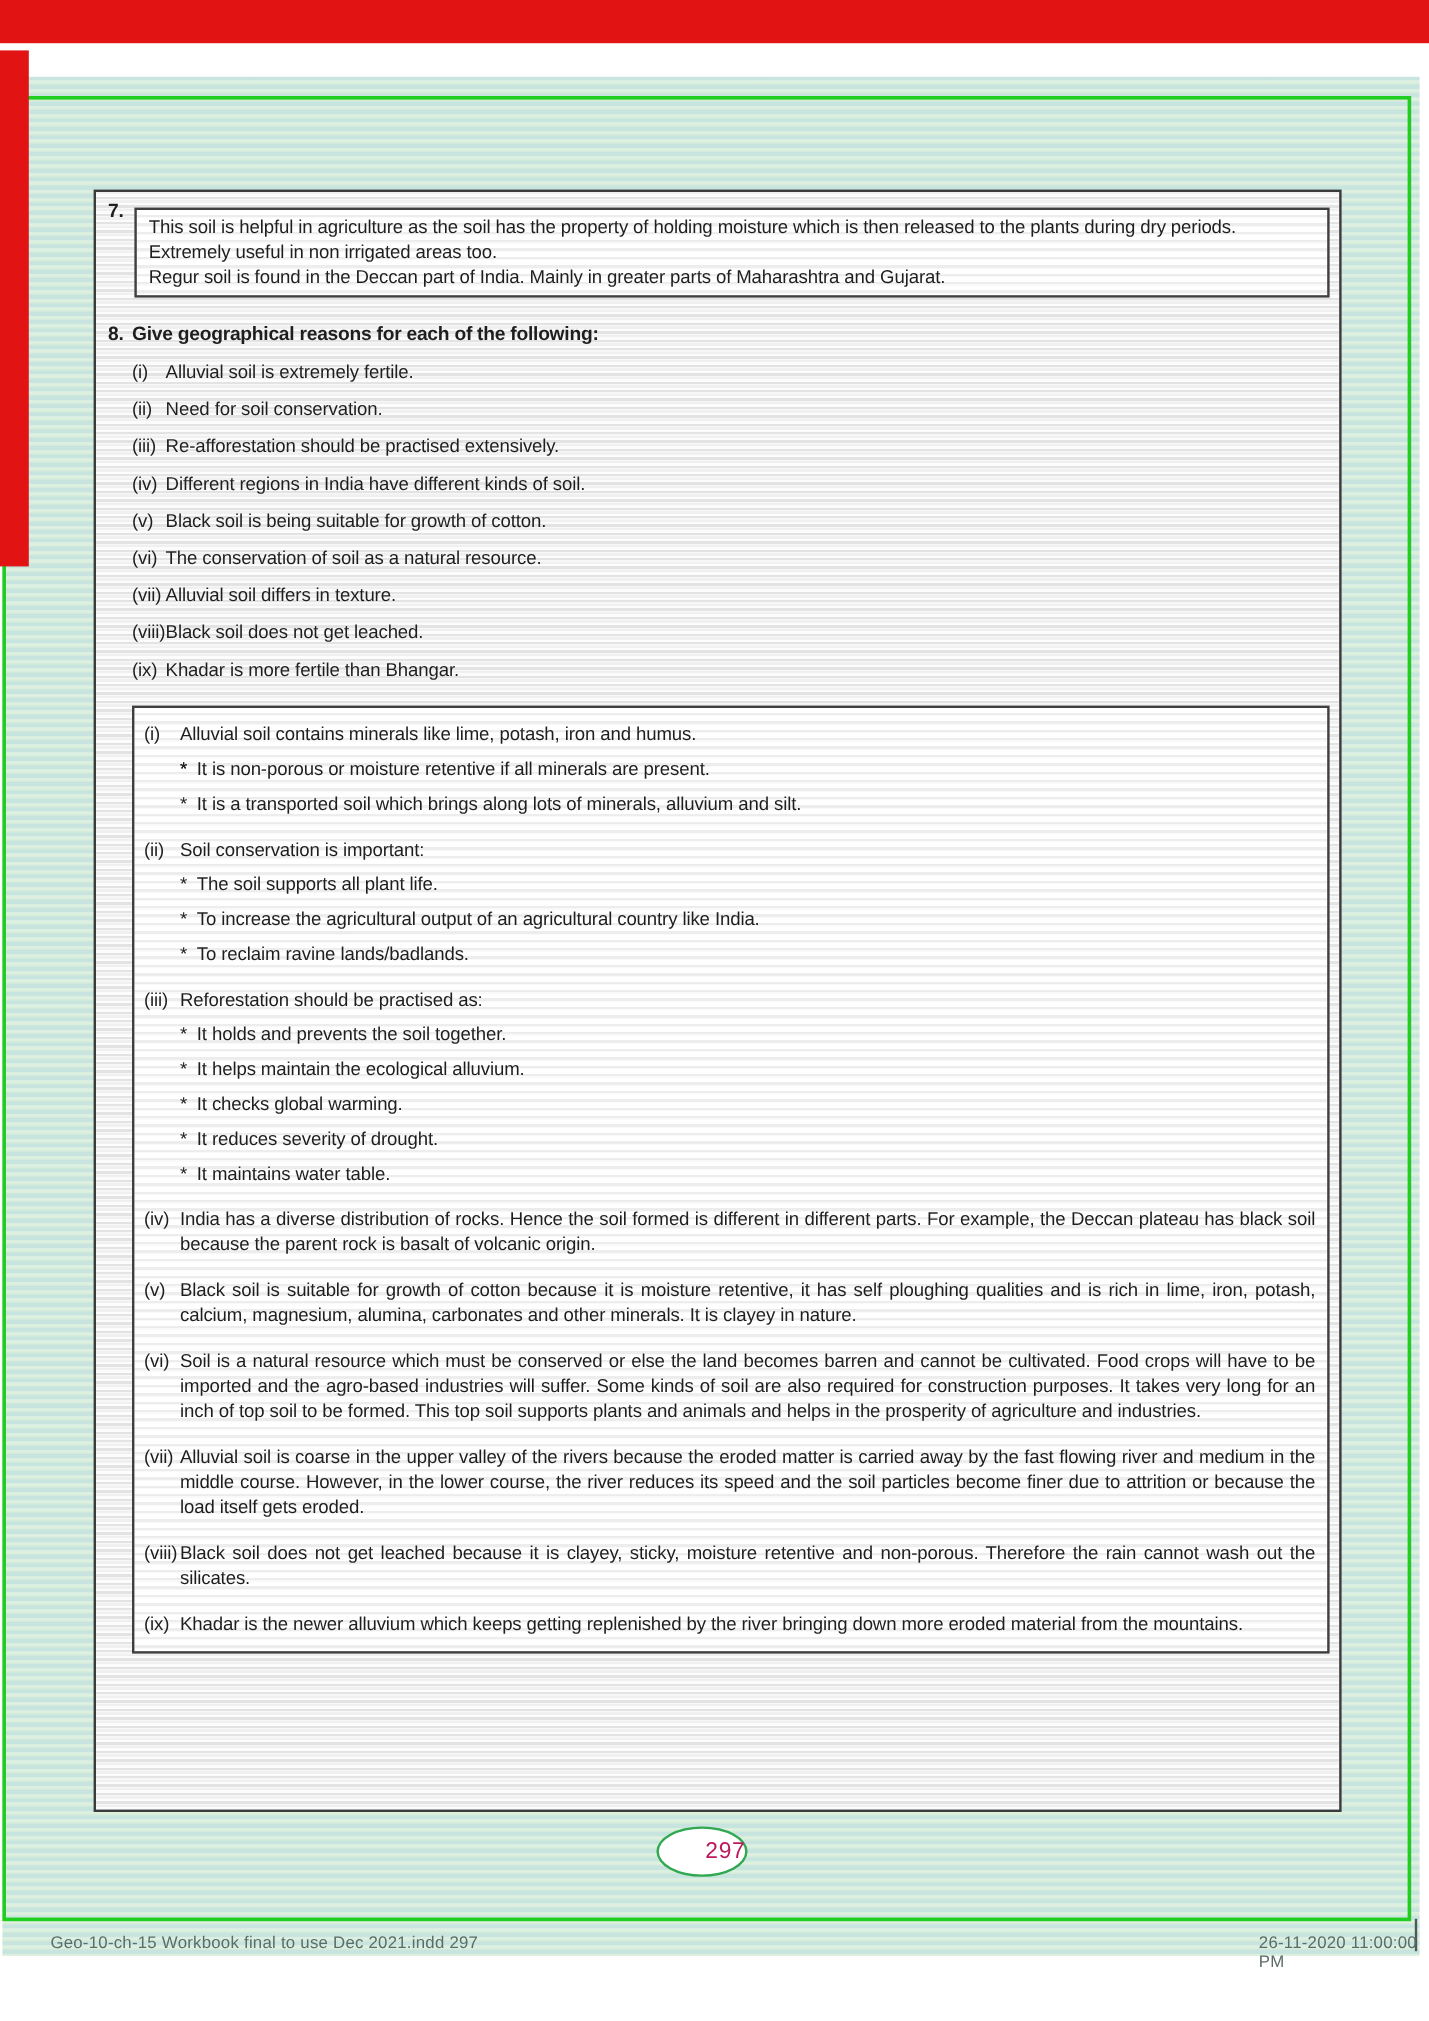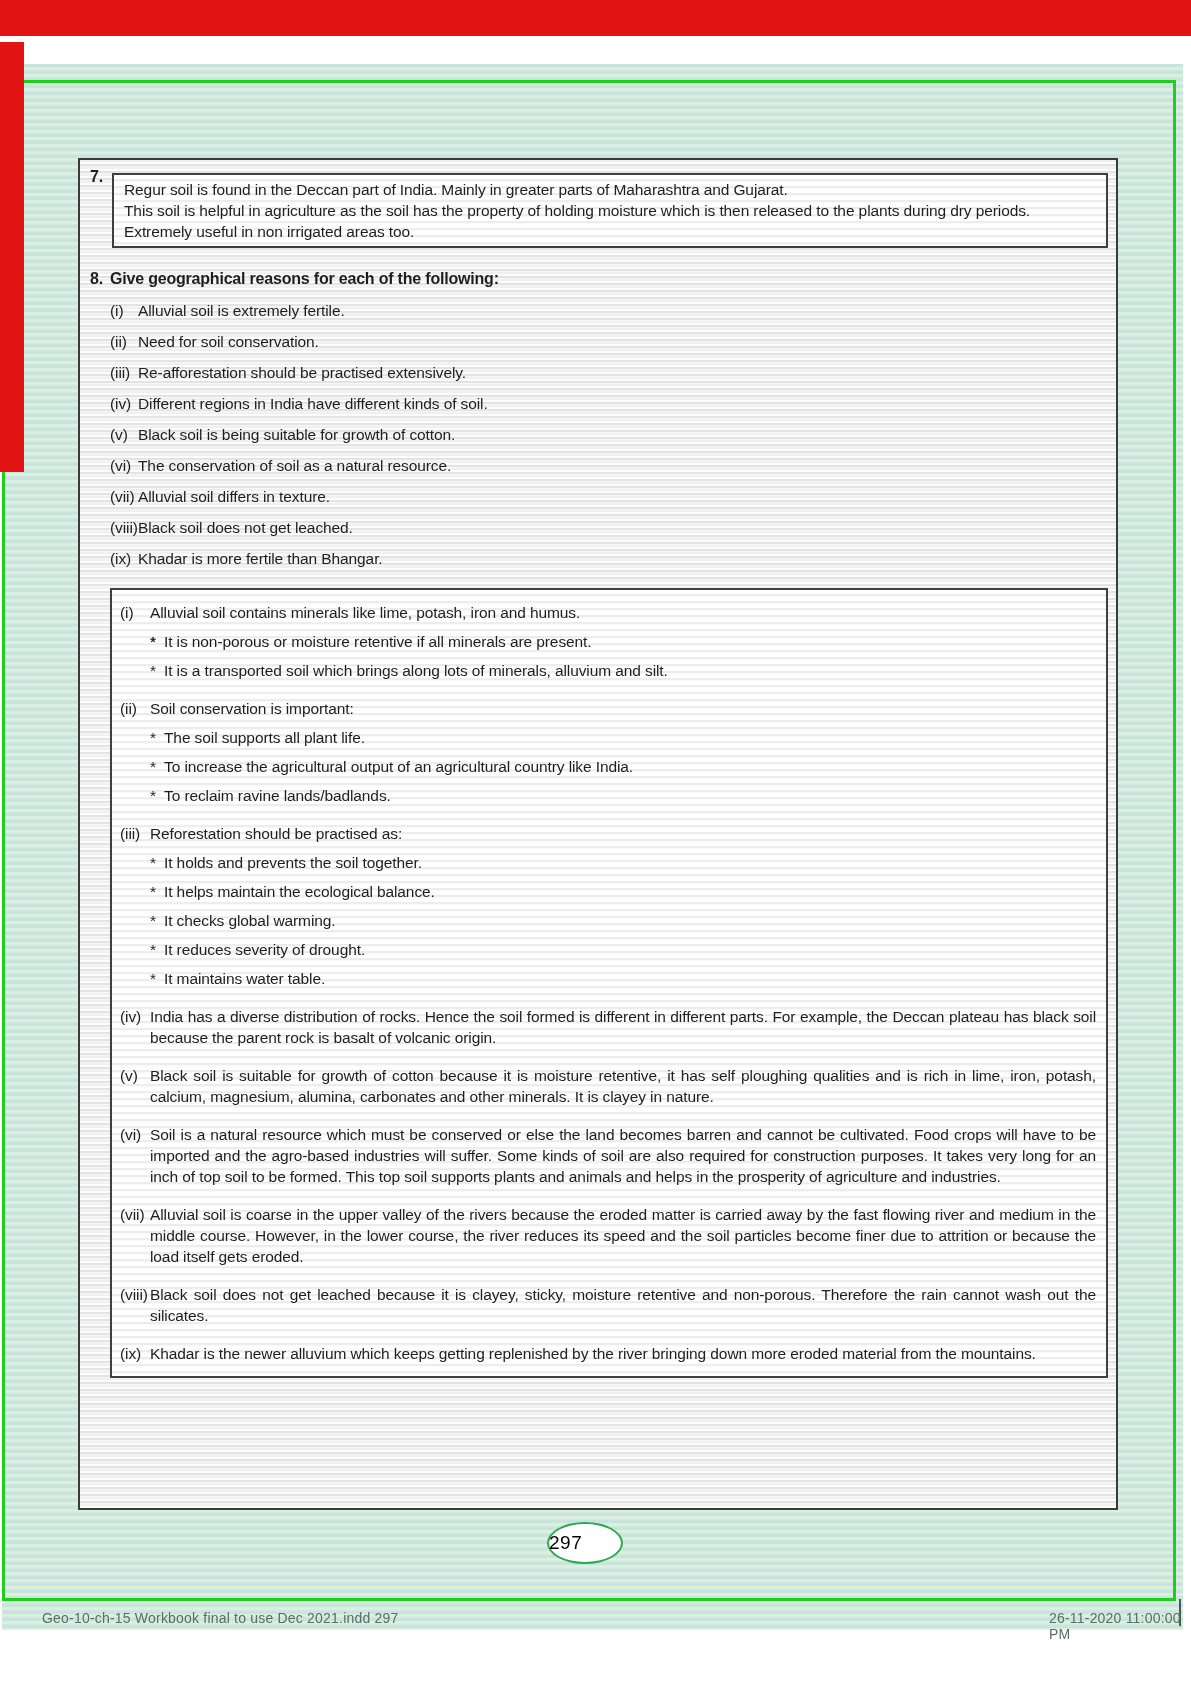--- a/index.html
+++ b/index.html
@@ -54,22 +54,22 @@
   .ag:last-child{margin-bottom:0;}
   .ag .lbl{position:absolute;left:0;top:0;}
   .ag .head{line-height:21px;}
   .ag .par{line-height:21px;text-align:justify;}
   .bullet{position:relative;padding-left:14px;margin-top:8px;line-height:21px;}
   .bullet .star{position:absolute;left:0;top:0;}
 
   .page-oval{
     position:absolute;left:547px;top:1522px;width:76px;height:42px;
     box-sizing:border-box;border:2px solid #2fa84f;border-radius:50%;
-    background:#ffffff;display:flex;align-items:center;justify-content:flex-start;
-    font-size:19px;color:#000000;letter-spacing:0.5px;
+    background:#ffffff;display:flex;align-items:center;justify-content:flex-end;
+    font-size:19px;color:#be185d;letter-spacing:0.5px;
   }
   .footer-note{position:absolute;top:1610px;font-size:14px;color:#5b6c69;letter-spacing:0.2px;}
   .footer-left{left:42px;}
   .footer-right{left:1049px;}
 </style>
 </head>
 <body>
 
 <div class="teal-page"></div>
 <div class="green-frame"></div>
@@ -77,22 +77,22 @@
 <div class="red-bar-left"></div>
 <div class="crop-mark"></div>
 
 <div class="content-box">
 
   <div class="q-row">
     <span class="q-num">7.</span>
   </div>
 
   <div class="answer-box a7">
+    <div class="ln">This soil is helpful in agriculture as the soil has the property of holding moisture which is then released to the plants during dry periods. Extremely useful in non irrigated areas too.</div>
     <div class="ln">Regur soil is found in the Deccan part of India. Mainly in greater parts of Maharashtra and Gujarat.</div>
-    <div class="ln">This soil is helpful in agriculture as the soil has the property of holding moisture which is then released to the plants during dry periods. Extremely useful in non irrigated areas too.</div>
   </div>
 
   <div class="q-row q8">
     <span class="q-num">8.</span>
     <span>Give geographical reasons for each of the following:</span>
   </div>
 
   <div class="q8-items">
     <div class="q8-item"><span class="lbl">(i)</span><span>Alluvial soil is extremely fertile.</span></div>
     <div class="q8-item"><span class="lbl">(ii)</span><span>Need for soil conservation.</span></div>
@@ -120,21 +120,21 @@
       <div class="head">Soil conservation is important:</div>
       <div class="bullet"><span class="star">*</span><span>The soil supports all plant life.</span></div>
       <div class="bullet"><span class="star">*</span><span>To increase the agricultural output of an agricultural country like India.</span></div>
       <div class="bullet"><span class="star">*</span><span>To reclaim ravine lands/badlands.</span></div>
     </div>
 
     <div class="ag">
       <span class="lbl">(iii)</span>
       <div class="head">Reforestation should be practised as:</div>
       <div class="bullet"><span class="star">*</span><span>It holds and prevents the soil together.</span></div>
-      <div class="bullet"><span class="star">*</span><span>It helps maintain the ecological balance.</span></div>
+      <div class="bullet"><span class="star">*</span><span>It helps maintain the ecological alluvium.</span></div>
       <div class="bullet"><span class="star">*</span><span>It checks global warming.</span></div>
       <div class="bullet"><span class="star">*</span><span>It reduces severity of drought.</span></div>
       <div class="bullet"><span class="star">*</span><span>It maintains water table.</span></div>
     </div>
 
     <div class="ag">
       <span class="lbl">(iv)</span>
       <div class="par">India has a diverse distribution of rocks. Hence the soil formed is different in different parts. For example, the Deccan plateau has black soil because the parent rock is basalt of volcanic origin.</div>
     </div>
 

